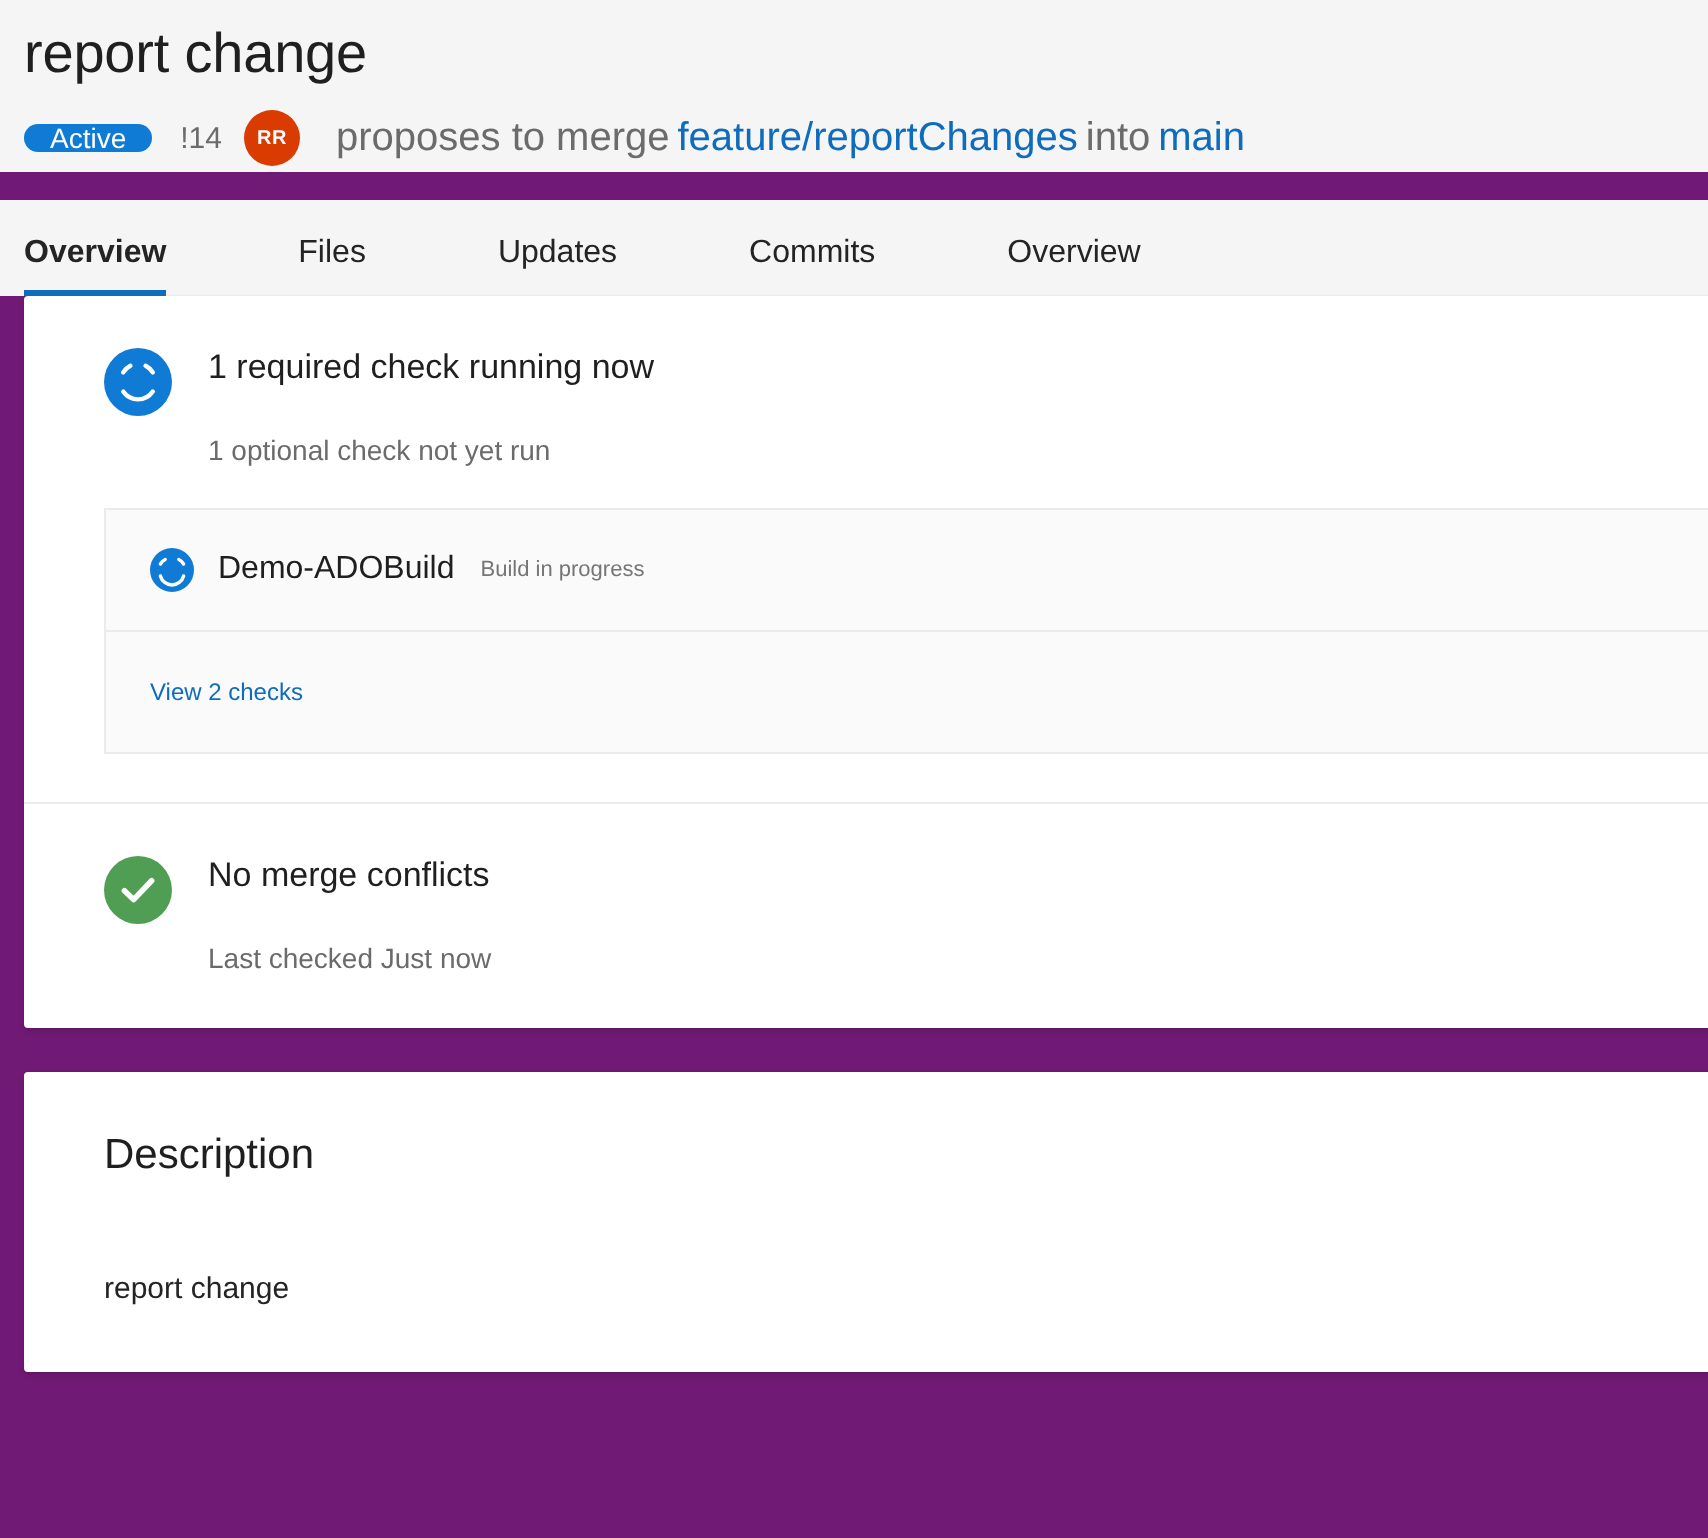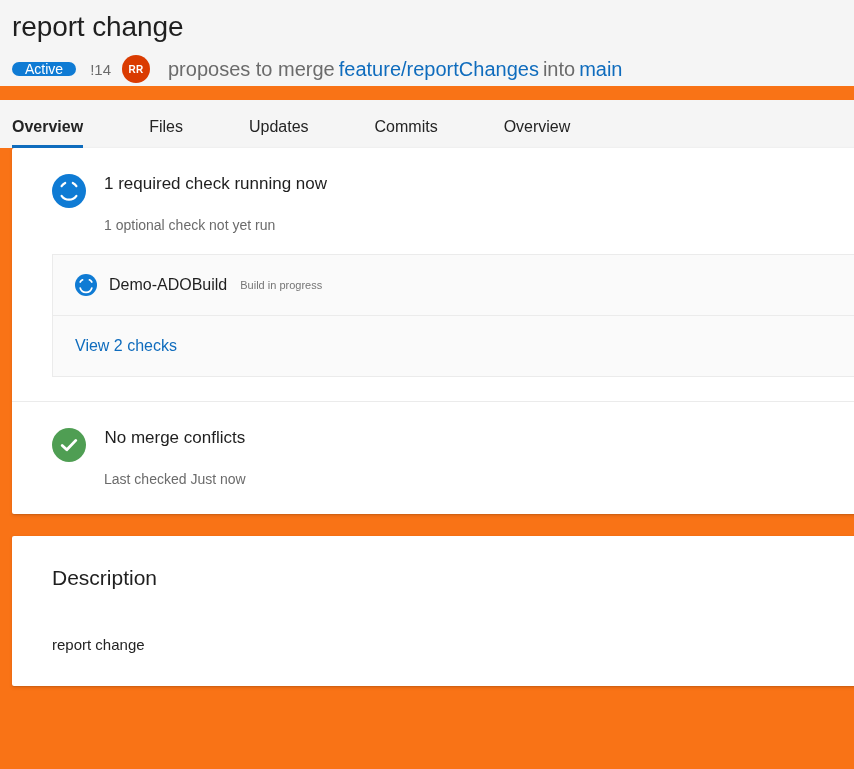--- a/index.html
+++ b/index.html
@@ -11,21 +11,21 @@
     background: #f5f5f5;
     font-family: "Liberation Sans", "DejaVu Sans", sans-serif;
     color: #212121;
     -webkit-font-smoothing: antialiased;
   }
 
   .page {
     position: relative;
     width: 854px;
     height: 769px;
-    background: #f97316;
+    background: #701a75;
   }
 
   
   .pr-header {
     background: #f5f5f5;
     padding: 0 12px;
   }
 
   .pr-title {
     font-size: 28px;
@@ -170,21 +170,20 @@
   .status-text-block {
     display: flex;
     flex-direction: column;
     justify-content: center;
   }
 
   .status-headline {
     font-size: 17px;
     color: #1f1f1f;
     line-height: 24px;
-    text-align: center;
   }
 
   .status-subline {
     font-size: 14px;
     color: #6b6b6b;
     line-height: 22px;
     margin-top: 18px;
   }
 
   
@@ -230,21 +229,21 @@
   }
 
   .check-footer {
     display: flex;
     align-items: center;
     height: 60px;
     padding: 0 22px;
   }
 
   .view-checks-link {
-    font-size: 16px;
+    font-size: 12px;
     color: #0f6cbd;
     cursor: pointer;
   }
 
   
   .description-card {
     padding: 28px 0 30px 0;
   }
 
   .description-title {

